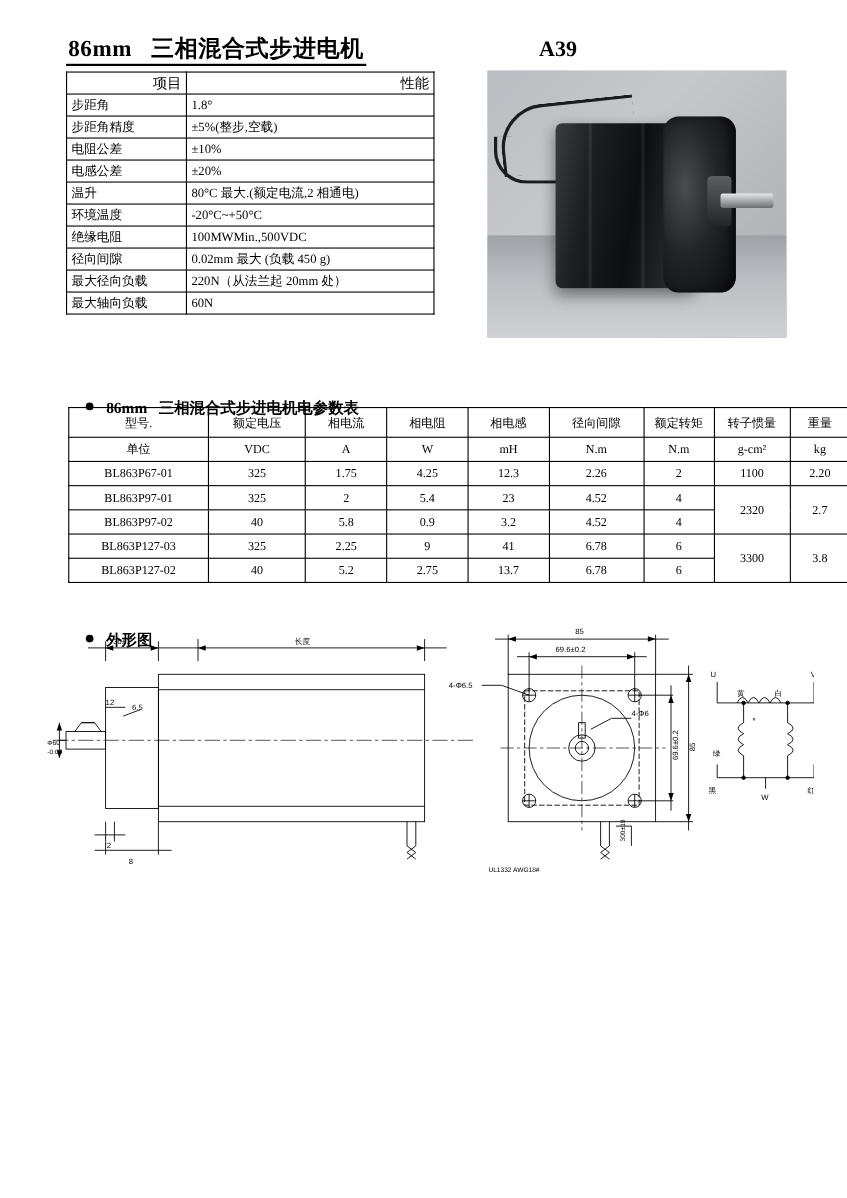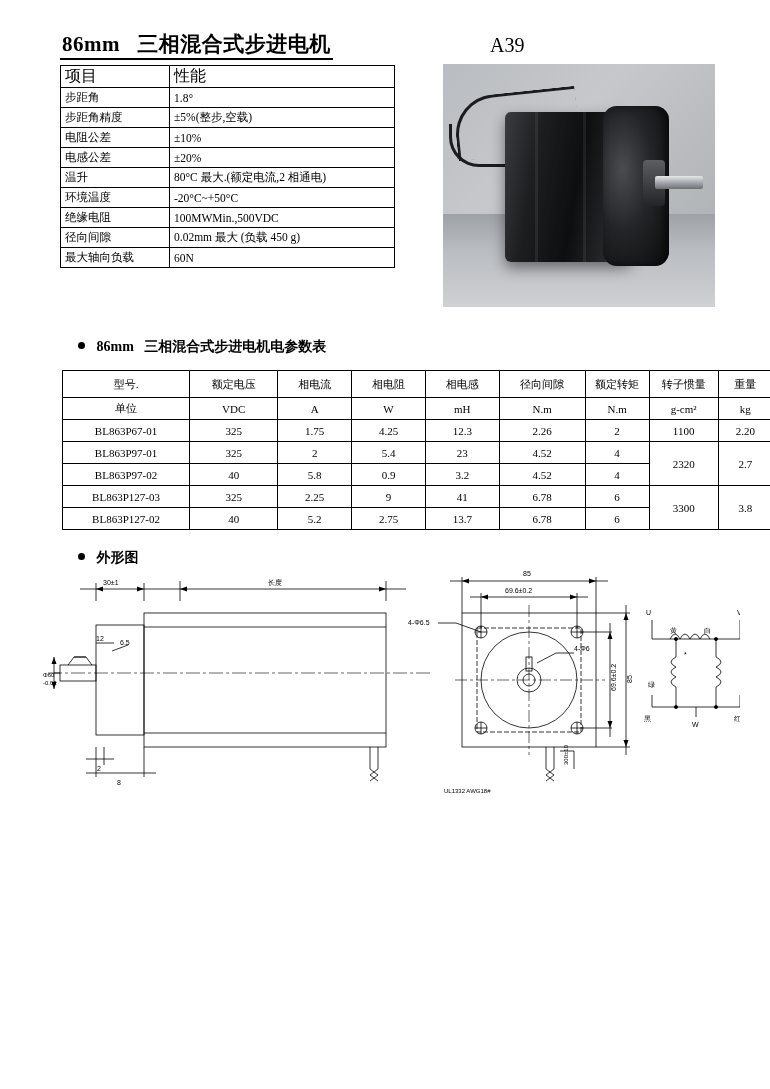--- a/index.html
+++ b/index.html
@@ -40,42 +40,42 @@
     line-height: 24px;
   }
   .title-main .sz {
     font-family: "Liberation Serif", serif;
   }
   .code {
     position: absolute;
     left: 430px;
     top: 2px;
     font-size: 20px;
-    font-weight: normal;
+    font-weight: bold;
   }
 
   
   .spec-table {
     position: absolute;
     left: 60px;
     top: 65px;
     width: 335px;
     border-collapse: collapse;
     font-size: 11.5px;
   }
   .spec-table td, .spec-table th {
     border: 1px solid #000;
     height: 19px;
     padding: 0 4px;
     vertical-align: middle;
     font-weight: normal;
   }
   .spec-table .hdr td {
-    text-align: left;
-    font-size: 16px;
+    text-align: right;
+    font-size: 13px;
   }
   .spec-table td.k {
     width: 100px;
   }
 
   
   .photo {
     position: absolute;
     left: 443px;
     top: 64px;
@@ -155,20 +155,21 @@
     border-bottom: 3px solid #1b1c1e;
     border-left: 3px solid #1b1c1e;
     border-radius: 0 0 0 30px;
   }
 
   
   .bullet-row {
     position: absolute;
     font-size: 14px;
     font-weight: bold;
+    margin-top: 24px;
   }
   .bullet-dot {
     display: inline-block;
     width: 7px; height: 7px;
     background: #000;
     border-radius: 50%;
     margin-right: 8px;
     vertical-align: 2px;
   }
 
@@ -256,20 +257,24 @@
           <td class="k">环境温度</td>
           <td>-20°C~+50°C</td>
         </tr>
       <tr>
           <td class="k">绝缘电阻</td>
           <td>100MWMin.,500VDC</td>
         </tr>
       <tr>
           <td class="k">径向间隙</td>
           <td>0.02mm 最大 (负载 450 g)</td>
+        </tr>
+      <tr>
+          <td class="k">最大径向负载</td>
+          <td>220N（从法兰起 20mm 处）</td>
         </tr>
       <tr>
           <td class="k">最大轴向负载</td>
           <td>60N</td>
         </tr>
     </tbody>
   </table>
 
   <div class="photo">
     <div class="floorline"></div>

